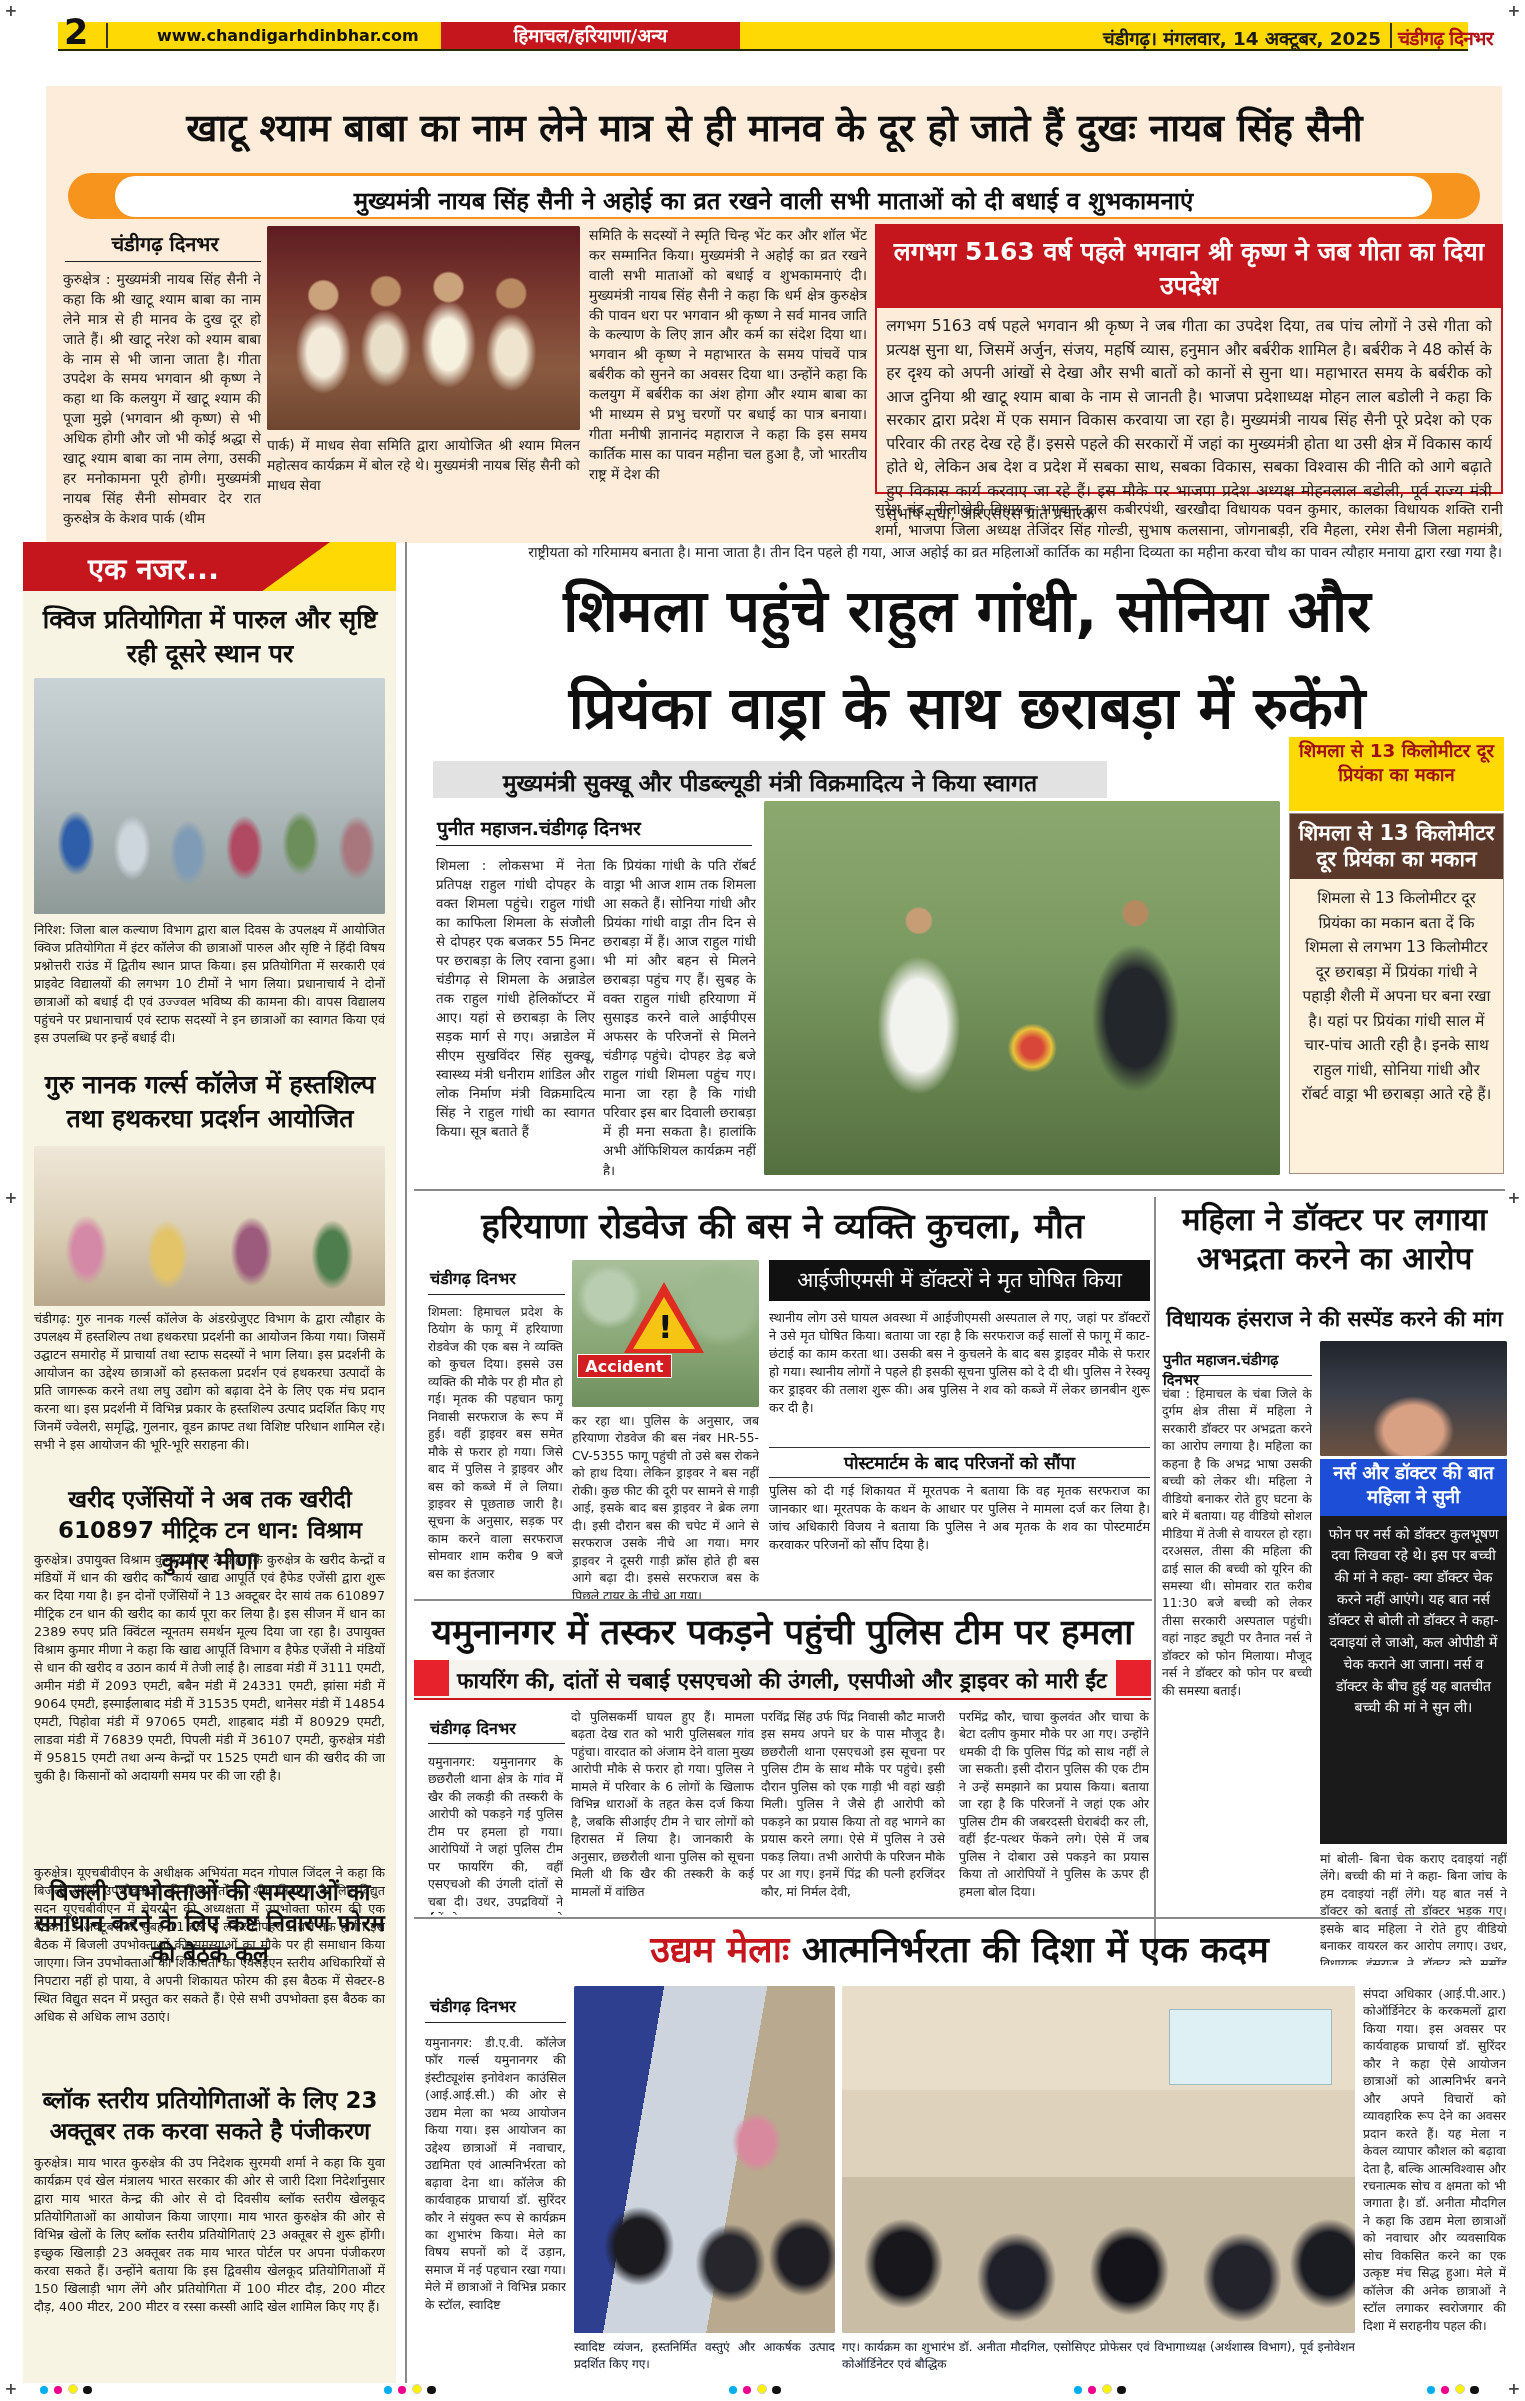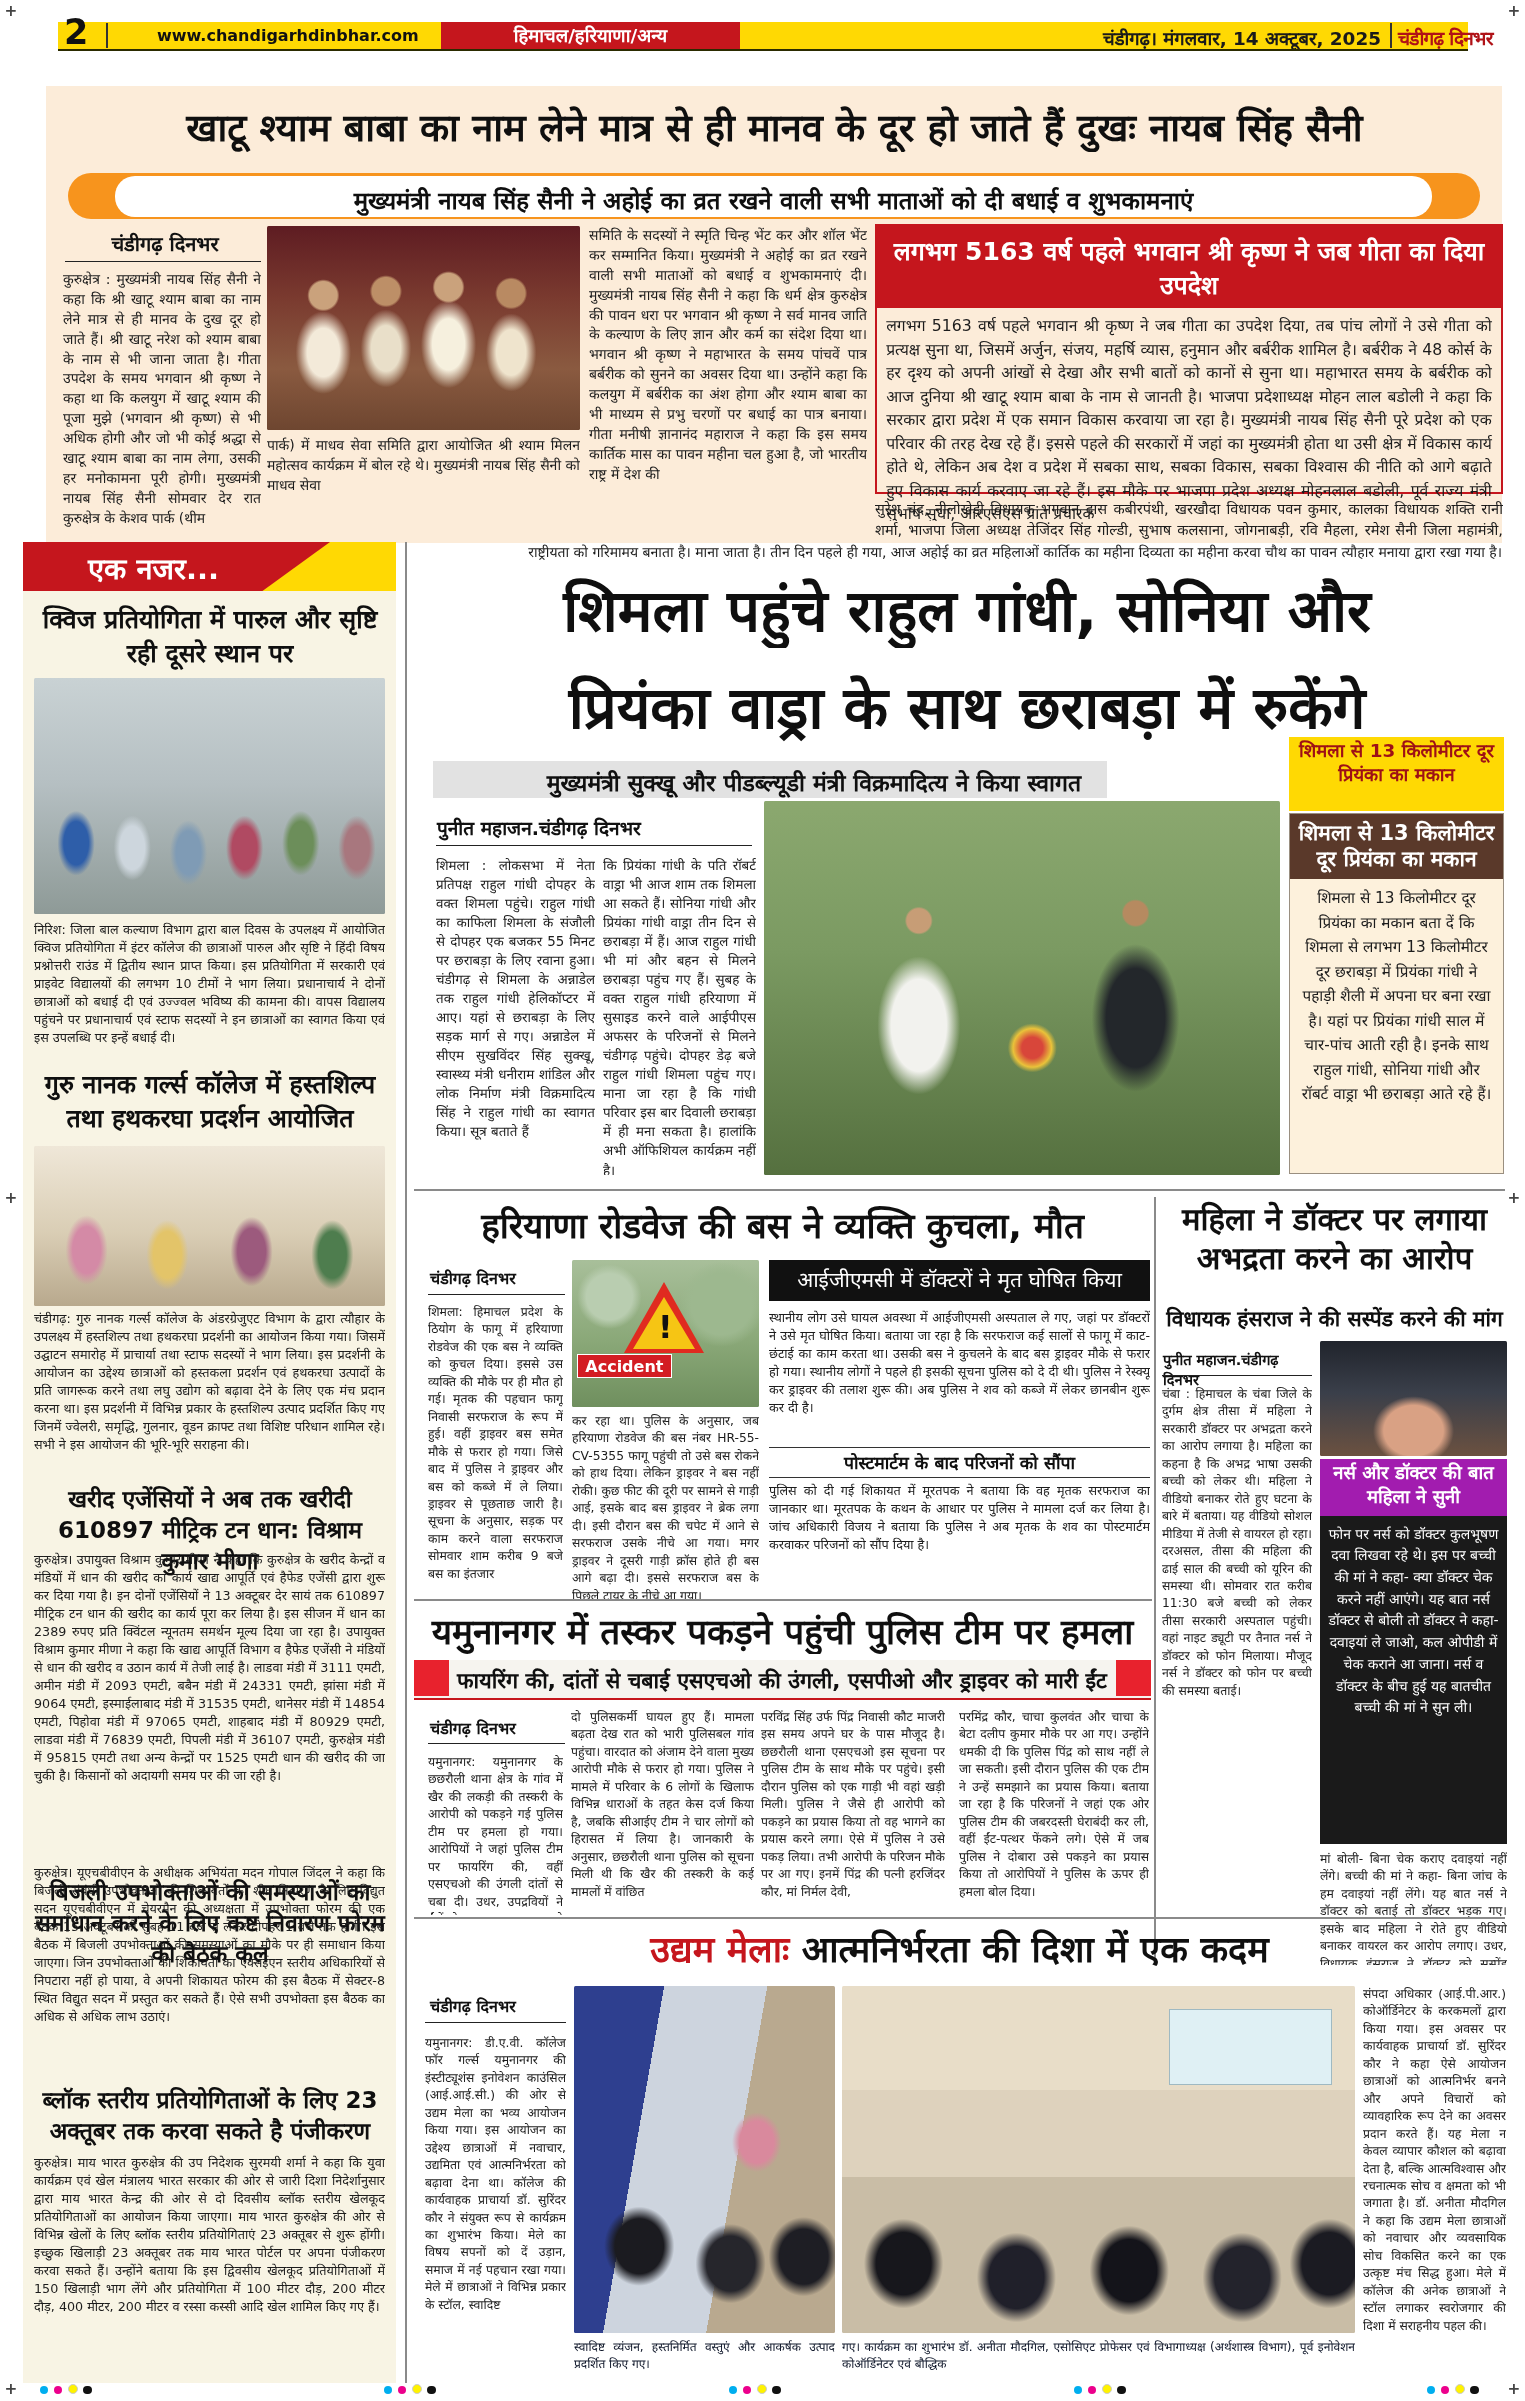--- a/index.html
+++ b/index.html
@@ -107,21 +107,21 @@
   <div class="abs jbody" style="left:34px;top:1864px;width:351px;height:216px;font-size:12.7px;">कुरुक्षेत्र। यूएचबीवीएन के अधीक्षक अभियंता मदन गोपाल जिंदल ने कहा कि बिजली संबंधी उपभोक्ताओं की शिकायतों का शीघ्र निवारण के लिए विद्युत सदन यूएचबीवीएन में चेयरमैन की अध्यक्षता में उपभोक्ता फोरम की एक बैठक 15 अक्टूबर को सुबह 11 बजे से लेकर दोपहर 1 बजे तक होगी। इस बैठक में बिजली उपभोक्ताओं की समस्याओं का मौके पर ही समाधान किया जाएगा। जिन उपभोक्ताओं की शिकायतों का एक्सईएन स्तरीय अधिकारियों से निपटारा नहीं हो पाया, वे अपनी शिकायत फोरम की इस बैठक में सेक्टर-8 स्थित विद्युत सदन में प्रस्तुत कर सकते हैं। ऐसे सभी उपभोक्ता इस बैठक का अधिक से अधिक लाभ उठाएं।</div>
 
   <div class="abs hl" style="left:31px;top:2085px;width:358px;font-size:23px;line-height:1.35;">ब्लॉक स्तरीय प्रतियोगिताओं के लिए 23 अक्तूबर तक करवा सकते है पंजीकरण</div>
   <div class="abs jbody" style="left:34px;top:2154px;width:351px;height:224px;font-size:12.7px;">कुरुक्षेत्र। माय भारत कुरुक्षेत्र की उप निदेशक सुरमयी शर्मा ने कहा कि युवा कार्यक्रम एवं खेल मंत्रालय भारत सरकार की ओर से जारी दिशा निदेर्शानुसार द्वारा माय भारत केन्द्र की ओर से दो दिवसीय ब्लॉक स्तरीय खेलकूद प्रतियोगिताओं का आयोजन किया जाएगा। माय भारत कुरुक्षेत्र की ओर से विभिन्न खेलों के लिए ब्लॉक स्तरीय प्रतियोगिताएं 23 अक्तूबर से शुरू होंगी। इच्छुक खिलाड़ी 23 अक्तूबर तक माय भारत पोर्टल पर अपना पंजीकरण करवा सकते हैं। उन्होंने बताया कि इस द्विवसीय खेलकूद प्रतियोगिताओं में 150 खिलाड़ी भाग लेंगे और प्रतियोगिता में 100 मीटर दौड़, 200 मीटर दौड़, 400 मीटर, 200 मीटर व रस्सा कस्सी आदि खेल शामिल किए गए हैं।</div>
 
   <div class="abs vline" style="left:405px;top:542px;height:1841px;"></div>
 
   <div class="abs hl nowrap" style="left:430px;top:569px;width:1074px;font-size:58px;">शिमला पहुंचे राहुल गांधी, सोनिया और</div>
   <div class="abs hl nowrap" style="left:430px;top:666px;width:1074px;font-size:58px;">प्रियंका वाड्रा के साथ छराबड़ा में रुकेंगे</div>
   <div class="abs" style="left:433px;top:761px;width:674px;height:37px;background:#e2e2e2;"></div>
-  <div class="abs hl nowrap" style="left:433px;top:766px;width:674px;font-size:23px;padding-left:44px;">मुख्यमंत्री सुक्खू और पीडब्ल्यूडी मंत्री विक्रमादित्य ने किया स्वागत</div>
+  <div class="abs hl nowrap" style="left:433px;top:766px;width:674px;font-size:23px;">मुख्यमंत्री सुक्खू और पीडब्ल्यूडी मंत्री विक्रमादित्य ने किया स्वागत</div>
   <div class="abs byline" style="left:437px;top:815px;width:315px;font-size:19px;">पुनीत महाजन.चंडीगढ़ दिनभर</div>
   <div class="abs hr" style="left:436px;top:845px;width:316px;"></div>
   <div class="abs jbody" style="left:436px;top:856px;width:159px;height:319px;font-size:13.4px;">शिमला : लोकसभा में नेता प्रतिपक्ष राहुल गांधी दोपहर के वक्त शिमला पहुंचे। राहुल गांधी का काफिला शिमला के संजौली से दोपहर एक बजकर 55 मिनट पर छराबड़ा के लिए रवाना हुआ। चंडीगढ़ से शिमला के अन्नाडेल तक राहुल गांधी हेलिकॉप्टर में आए। यहां से छराबड़ा के लिए सड़क मार्ग से गए। अन्नाडेल में सीएम सुखविंदर सिंह सुक्खू, स्वास्थ्य मंत्री धनीराम शांडिल और लोक निर्माण मंत्री विक्रमादित्य सिंह ने राहुल गांधी का स्वागत किया। सूत्र बताते हैं</div>
   <div class="abs jbody" style="left:603px;top:856px;width:153px;height:319px;font-size:13.4px;">कि प्रियंका गांधी के पति रॉबर्ट वाड्रा भी आज शाम तक शिमला आ सकते हैं। सोनिया गांधी और प्रियंका गांधी वाड्रा तीन दिन से छराबड़ा में हैं। आज राहुल गांधी भी मां और बहन से मिलने छराबड़ा पहुंच गए हैं। सुबह के वक्त राहुल गांधी हरियाणा में सुसाइड करने वाले आईपीएस अफसर के परिजनों से मिलने चंडीगढ़ पहुंचे। दोपहर डेढ़ बजे राहुल गांधी शिमला पहुंच गए। माना जा रहा है कि गांधी परिवार इस बार दिवाली छराबड़ा में ही मना सकता है। हालांकि अभी ऑफिशियल कार्यक्रम नहीं है।</div>
 
   <div class="abs ph" style="left:764px;top:801px;width:516px;height:374px;
               background:
                radial-gradient(69px 115px at 30% 60%, #f2f2ee 0 40%, transparent 60%),
                radial-gradient(73px 123px at 72% 58%, #23272b 0 40%, transparent 60%),
                radial-gradient(20px 20px at 30% 32%, #c79d76 0 60%, transparent 70%),
@@ -169,21 +169,21 @@
   <div class="abs hl" style="left:1162px;top:1304px;width:345px;font-size:21px;">विधायक हंसराज ने की सस्पेंड करने की मांग</div>
   <div class="abs byline" style="left:1163px;top:1349px;width:150px;font-size:14.6px;">पुनीत महाजन.चंडीगढ़ दिनभर</div>
   <div class="abs hr" style="left:1162px;top:1375px;width:150px;"></div>
   <div class="abs jbody" style="left:1162px;top:1386px;width:150px;height:578px;font-size:12.3px;">चंबा : हिमाचल के चंबा जिले के दुर्गम क्षेत्र तीसा में महिला ने सरकारी डॉक्टर पर अभद्रता करने का आरोप लगाया है। महिला का कहना है कि अभद्र भाषा उसकी बच्ची को लेकर थी। महिला ने वीडियो बनाकर रोते हुए घटना के बारे में बताया। यह वीडियो सोशल मीडिया में तेजी से वायरल हो रहा। दरअसल, तीसा की महिला की ढाई साल की बच्ची को यूरिन की समस्या थी। सोमवार रात करीब 11:30 बजे बच्ची को लेकर तीसा सरकारी अस्पताल पहुंची। वहां नाइट ड्यूटी पर तैनात नर्स ने डॉक्टर को फोन मिलाया। मौजूद नर्स ने डॉक्टर को फोन पर बच्ची की समस्या बताई।</div>
 
   <div class="abs ph" style="left:1320px;top:1341px;width:187px;height:115px;
               background:
                radial-gradient(54px 46px at 50% 78%, #d9a184 0 55%, transparent 75%),
                radial-gradient(6.1px 6.1px at 50% 62%, #c01818 0 60%, transparent 80%),
                linear-gradient(180deg,#20242c 0%,#3a3f4a 45%,#6b5140 100%);"></div>
-  <div class="abs" style="left:1320px;top:1459px;width:187px;height:57px;background:#a21caf;overflow:hidden;">
+  <div class="abs" style="left:1320px;top:1459px;width:187px;height:57px;background:#1d4ed8;overflow:hidden;">
     <div style="color:#fff;font-weight:bold;font-size:18.4px;text-align:center;line-height:1.35;padding:1.5px 4.6px;">नर्स और डॉक्टर की बात महिला ने सुनी</div>
   </div>
   <div class="abs" style="left:1320px;top:1516px;width:187px;height:328px;background:#1a1a1a;overflow:hidden;">
     <div style="color:#fff;font-size:14px;line-height:1.55;text-align:center;padding:7.7px 7.7px;">फोन पर नर्स को डॉक्टर कुलभूषण दवा लिखवा रहे थे। इस पर बच्ची की मां ने कहा- क्या डॉक्टर चेक करने नहीं आएंगे। यह बात नर्स डॉक्टर से बोली तो डॉक्टर ने कहा- दवाइयां ले जाओ, कल ओपीडी में चेक कराने आ जाना। नर्स व डॉक्टर के बीच हुई यह बातचीत बच्ची की मां ने सुन ली।</div>
   </div>
   <div class="abs jbody" style="left:1320px;top:1851px;width:187px;height:114px;font-size:12.3px;">मां बोली- बिना चेक कराए दवाइयां नहीं लेंगे। बच्ची की मां ने कहा- बिना जांच के हम दवाइयां नहीं लेंगे। यह बात नर्स ने डॉक्टर को बताई तो डॉक्टर भड़क गए। इसके बाद महिला ने रोते हुए वीडियो बनाकर वायरल कर आरोप लगाए। उधर, विधायक हंसराज ने डॉक्टर को सस्पेंड करने की मांग उठाई है। यह बात महिला ने सुन ली।</div>
 
   <div class="abs hline" style="left:414px;top:1599px;width:738px;"></div>
 
   <div class="abs hl nowrap" style="left:414px;top:1607px;width:737px;font-size:35px;">यमुनानगर में तस्कर पकड़ने पहुंची पुलिस टीम पर हमला</div>

